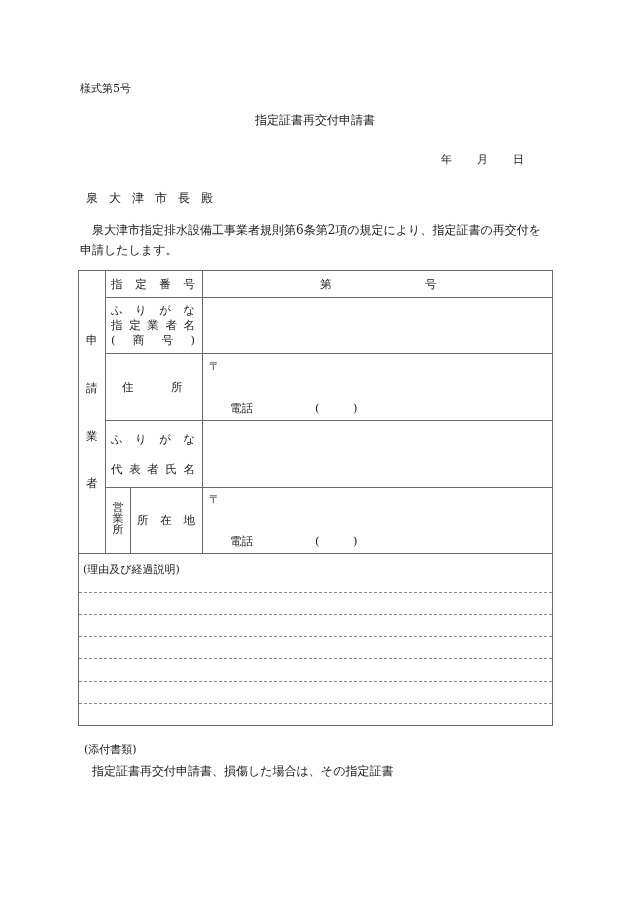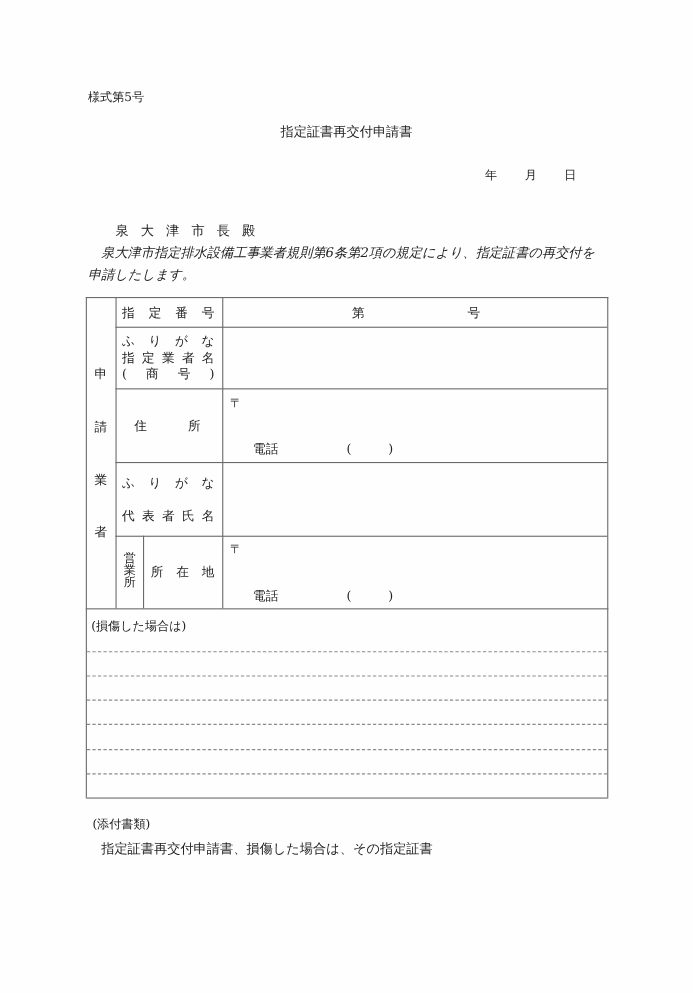--- a/index.html
+++ b/index.html
@@ -5,22 +5,22 @@
     html, body { margin: 0; padding: 0; }
     body {
       width: 630px; height: 903px; background: #fefefe; position: relative;
       font-family: "DejaVu Serif", "Liberation Serif", serif; color: #222;
       overflow: hidden;
     }
     .abs { position: absolute; white-space: nowrap; }
     .form-no { left: 80px; top: 81px; font-size: 11px; }
     .title { left: 0; width: 630px; text-align: center; top: 112px; font-size: 12px; }
     .date { top: 152px; font-size: 11px; }
-    .addressee { left: 105px; top: 190px; font-size: 12px; letter-spacing: 11px; margin-top: 12px; }
-    .body-text { left: 80px; top: 220px; width: 470px; font-size: 12px; line-height: 20px; white-space: normal; text-indent: 12px; font-style: italic; }
+    .addressee { left: 86px; top: 190px; font-size: 12px; letter-spacing: 11px; }
+    .body-text { left: 80px; top: 220px; width: 470px; font-size: 12px; line-height: 20px; white-space: normal; text-indent: 12px; }
 
     .hline { position: absolute; height: 0; border-top: 1px solid #6a6a6a; }
     .vline { position: absolute; width: 0; border-left: 1px solid #6a6a6a; }
     .dline { position: absolute; height: 0; border-top: 1px dashed #8a8a8a; left: 79px; width: 473px; }
 
     .cell-text { position: absolute; font-size: 11.5px; white-space: nowrap; }
     .spaced { display: flex; justify-content: space-between; }
     .vert-char { position: absolute; font-size: 11.5px; left: 86px; }
     .vstack { position: absolute; font-size: 11px; line-height: 11px; width: 12px; text-align: center; }
     .attach-head { left: 84px; top: 742px; font-size: 11px; }
@@ -124,21 +124,21 @@
     <span>在</span>
     <span>地</span>
   </div>
   <div class="cell-text" style="left:209px; top:492px; font-family:'DejaVu Sans', sans-serif; font-size:11px;">〒</div>
   <div class="cell-text" style="left:230px; top:534px;">電話</div>
   <div class="cell-text" style="left:315px; top:534px;">(</div>
   <div class="cell-text" style="left:353px; top:534px;">)</div>
   <div class="cell-text" style="left:222px; top:489px; width:328px; height:38px;"></div>
   <div class="cell-text" style="left:260px; top:531px; width:290px; height:20px;"></div>
 
-  <div class="cell-text" style="left:83px; top:562px; font-size:11px;">(損傷した場合は)</div>
+  <div class="cell-text" style="left:83px; top:562px; font-size:11px;">(理由及び経過説明)</div>
   <div class="dline" style="top:592px;"></div>
   <div class="dline" style="top:614px;"></div>
   <div class="dline" style="top:636px;"></div>
   <div class="dline" style="top:658px;"></div>
   <div class="dline" style="top:681px;"></div>
   <div class="dline" style="top:703px;"></div>
   <div class="cell-text" style="left:80px; top:578px; width:471px; height:146px;"></div>
 </div>
 
 <div class="abs attach-head">(添付書類)</div>

